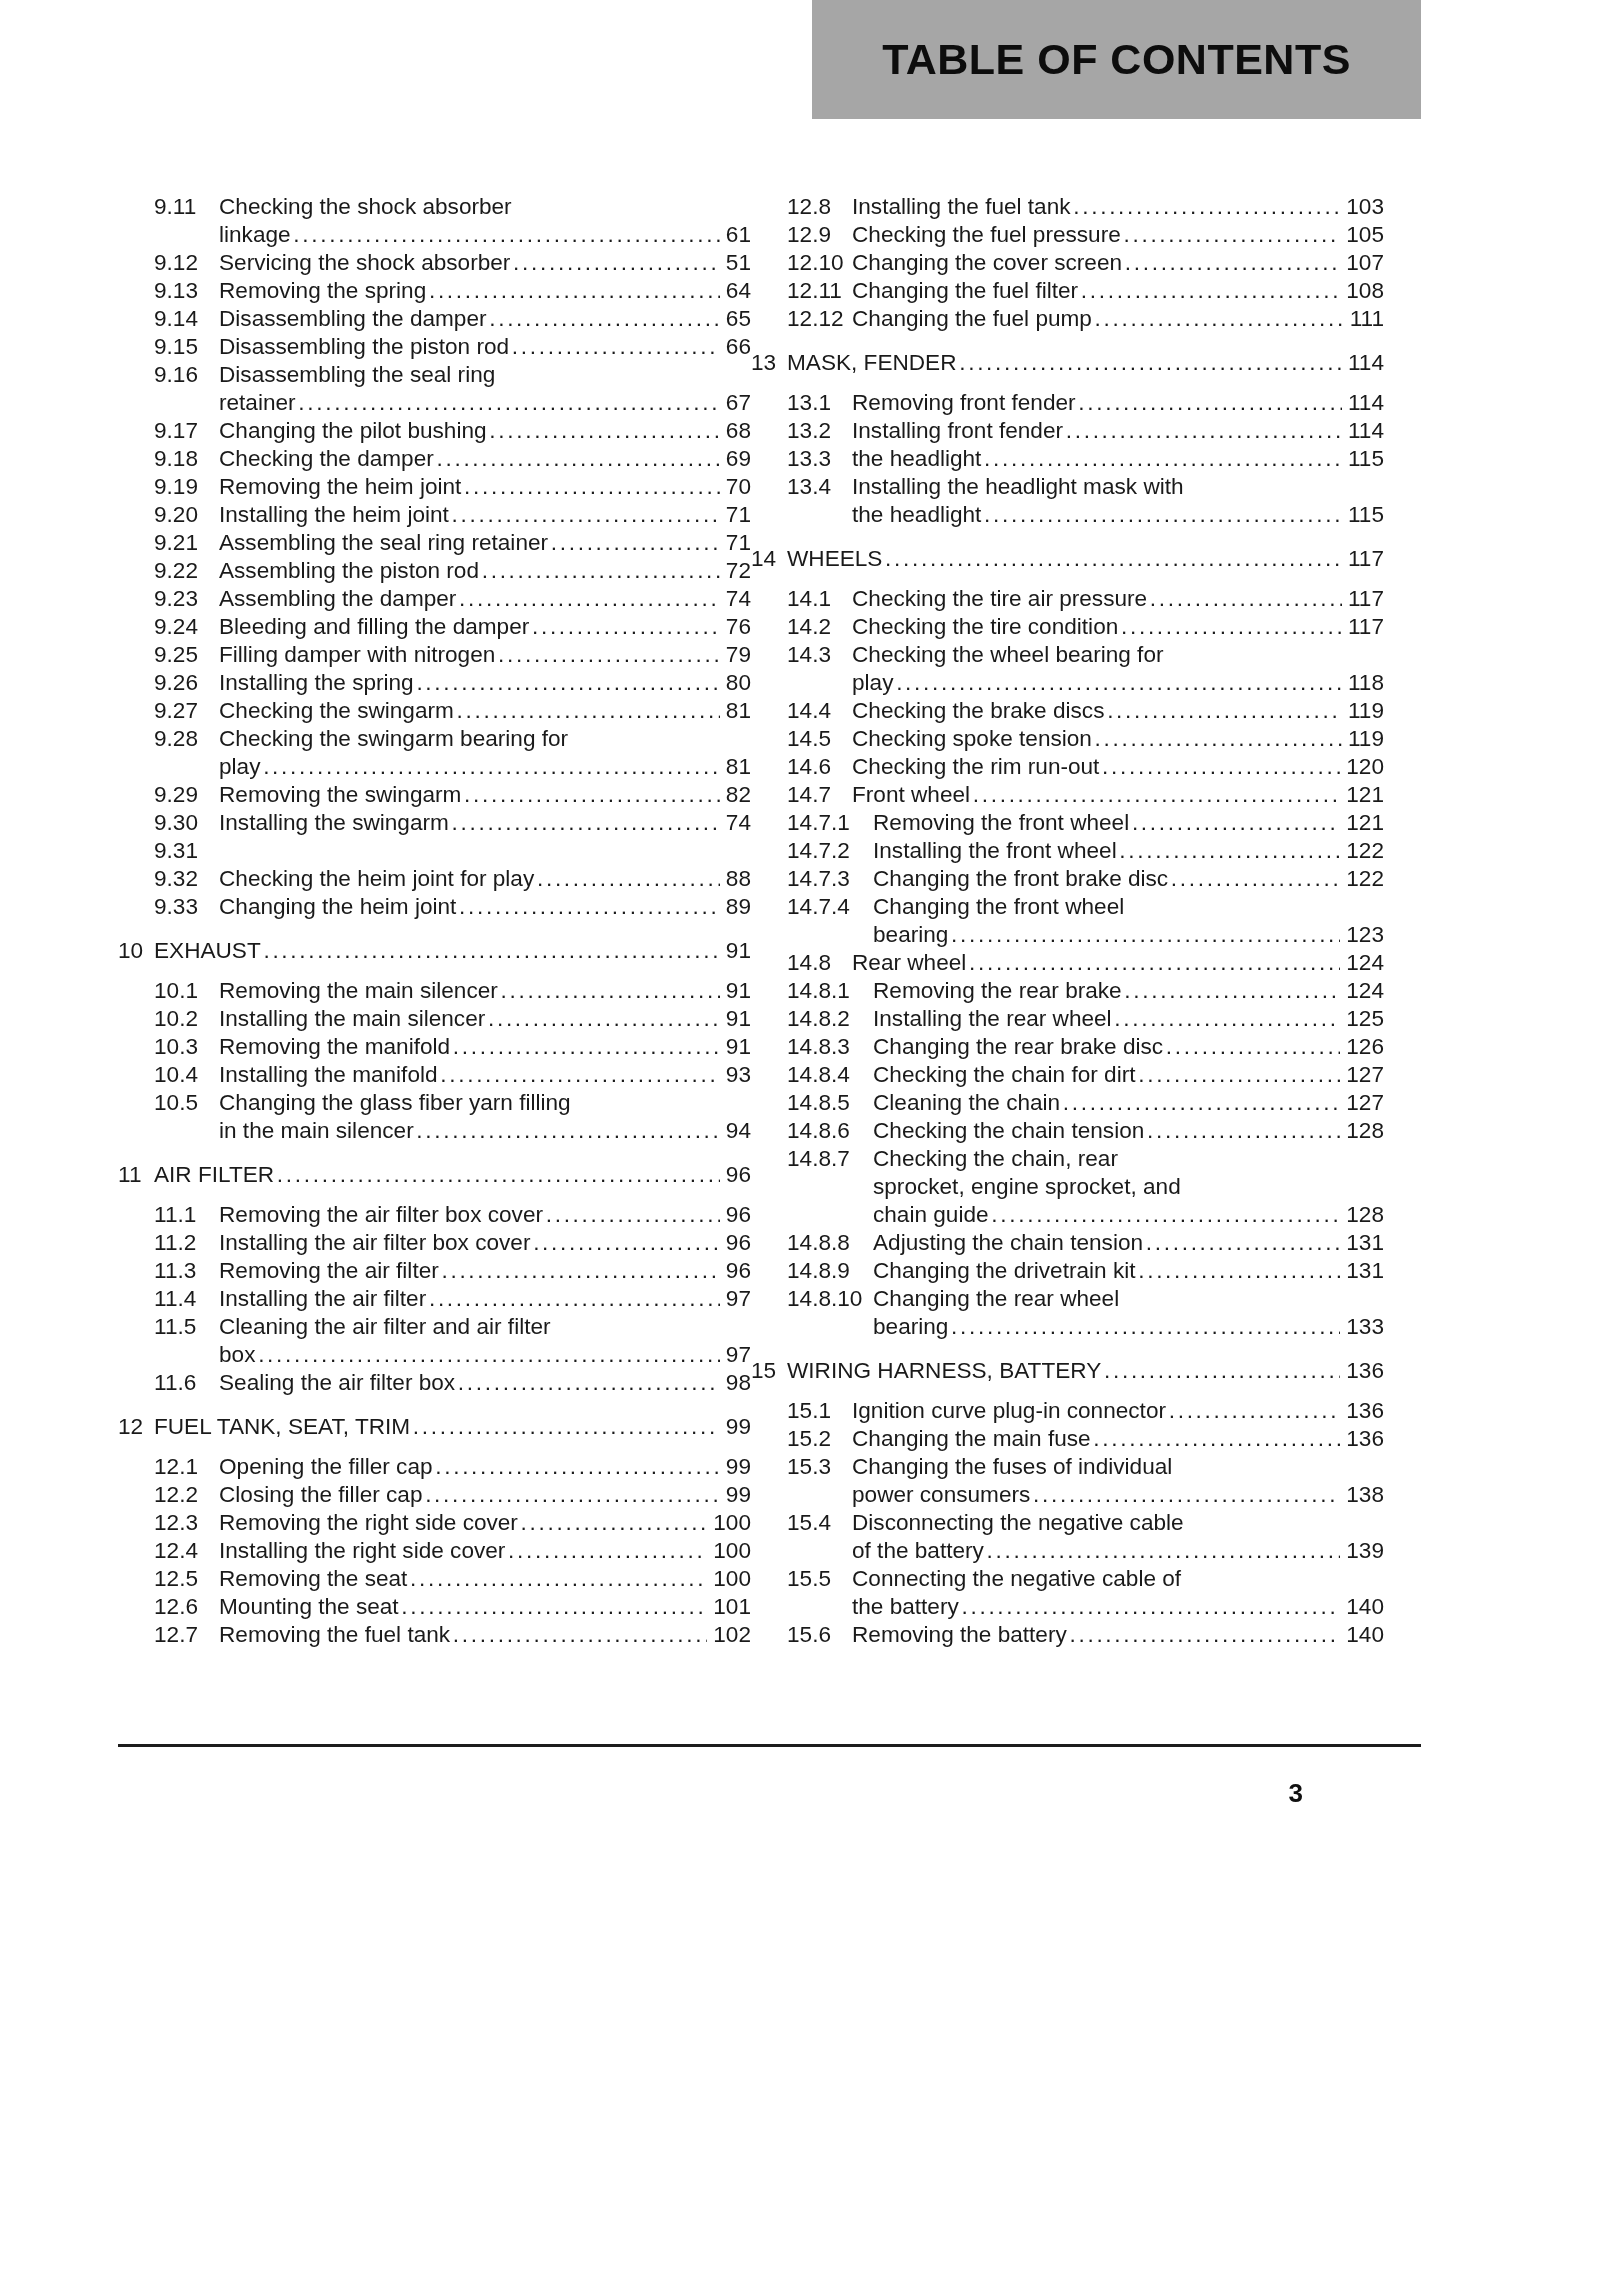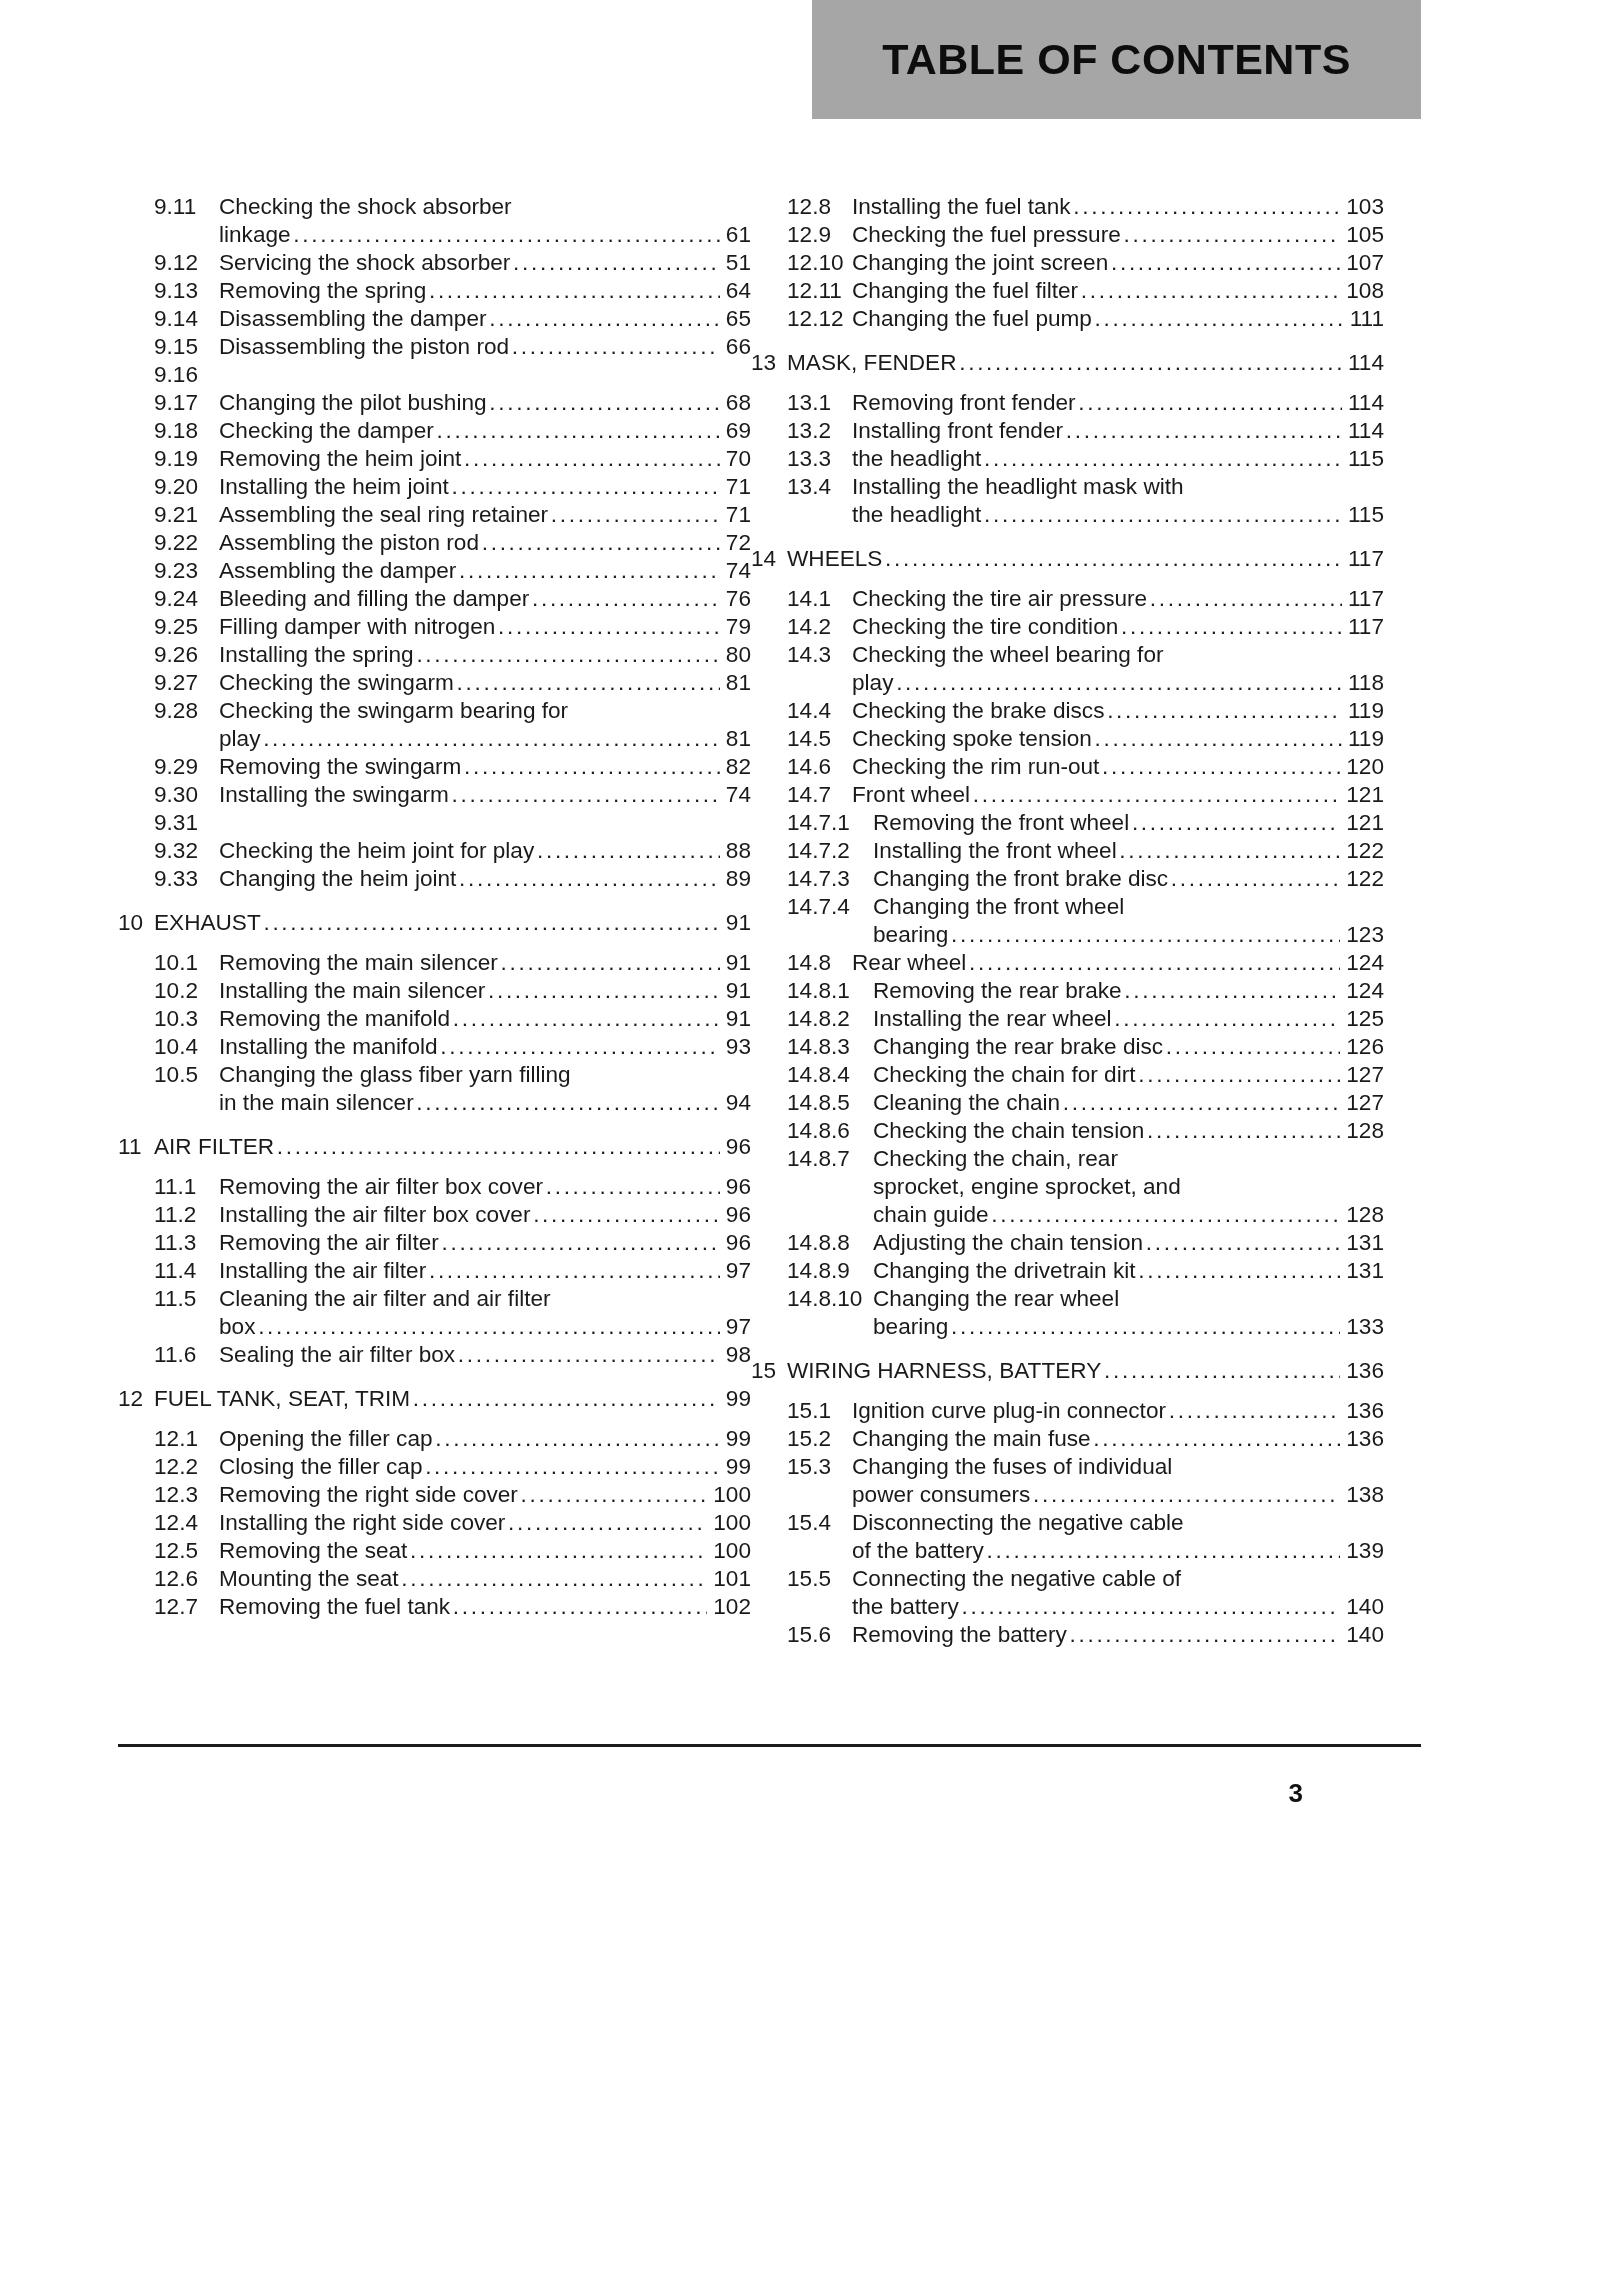--- a/index.html
+++ b/index.html
@@ -141,20 +141,28 @@
           <div class="body">
             <div class="lastline">
               <span class="tail">Disassembling the piston rod</span>
               <span class="leader"></span>
               <span class="pg">66</span>
             </div>
           </div>
         </div>
         <div class="row sub">
           <span class="num">9.16</span>
+          <div class="body">
+            <div class="head">Disassembling the seal ring</div>
+            <div class="lastline">
+              <span class="tail">retainer</span>
+              <span class="leader"></span>
+              <span class="pg">67</span>
+            </div>
+          </div>
         </div>
         <div class="row sub">
           <span class="num">9.17</span>
           <div class="body">
             <div class="lastline">
               <span class="tail">Changing the pilot bushing</span>
               <span class="leader"></span>
               <span class="pg">68</span>
             </div>
           </div>
@@ -544,21 +552,21 @@
               <span class="tail">Checking the fuel pressure</span>
               <span class="leader"></span>
               <span class="pg">105</span>
             </div>
           </div>
         </div>
         <div class="row sub">
           <span class="num">12.10</span>
           <div class="body">
             <div class="lastline">
-              <span class="tail">Changing the joint screen</span>
+              <span class="tail">Changing the cover screen</span>
               <span class="leader"></span>
               <span class="pg">107</span>
             </div>
           </div>
         </div>
         <div class="row sub">
           <span class="num">12.11</span>
           <div class="body">
             <div class="lastline">
               <span class="tail">Changing the fuel filter</span>

